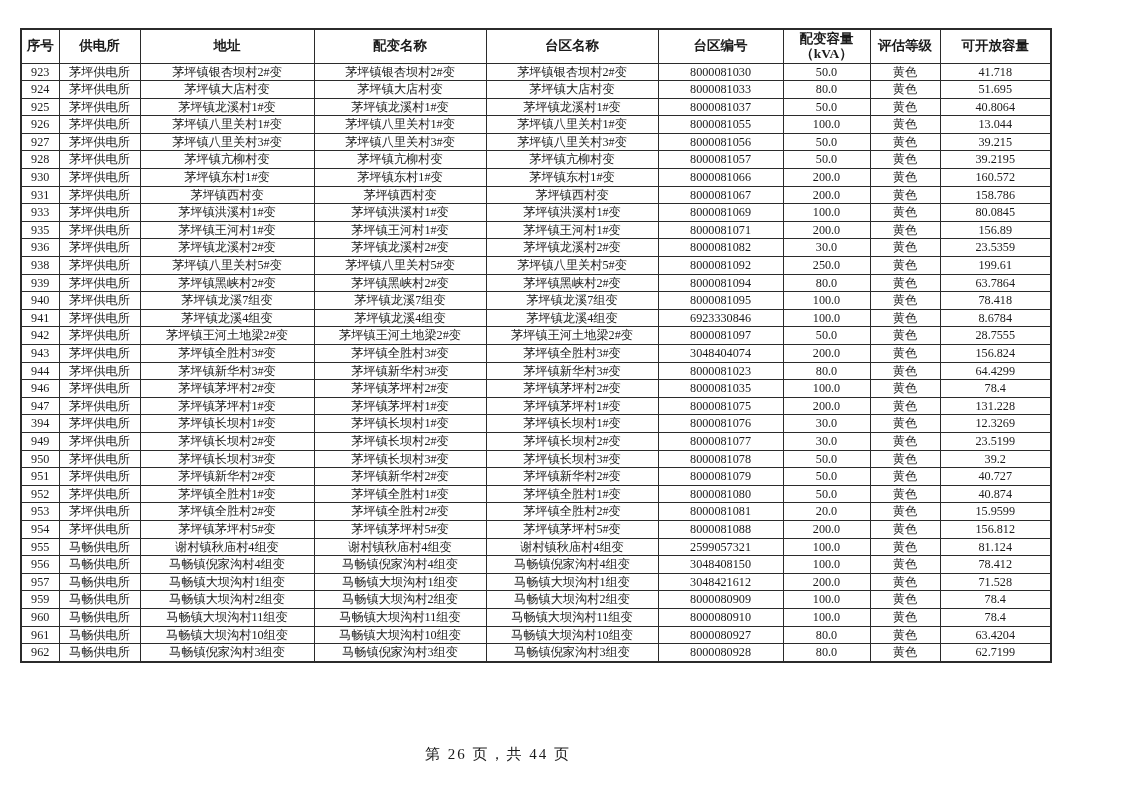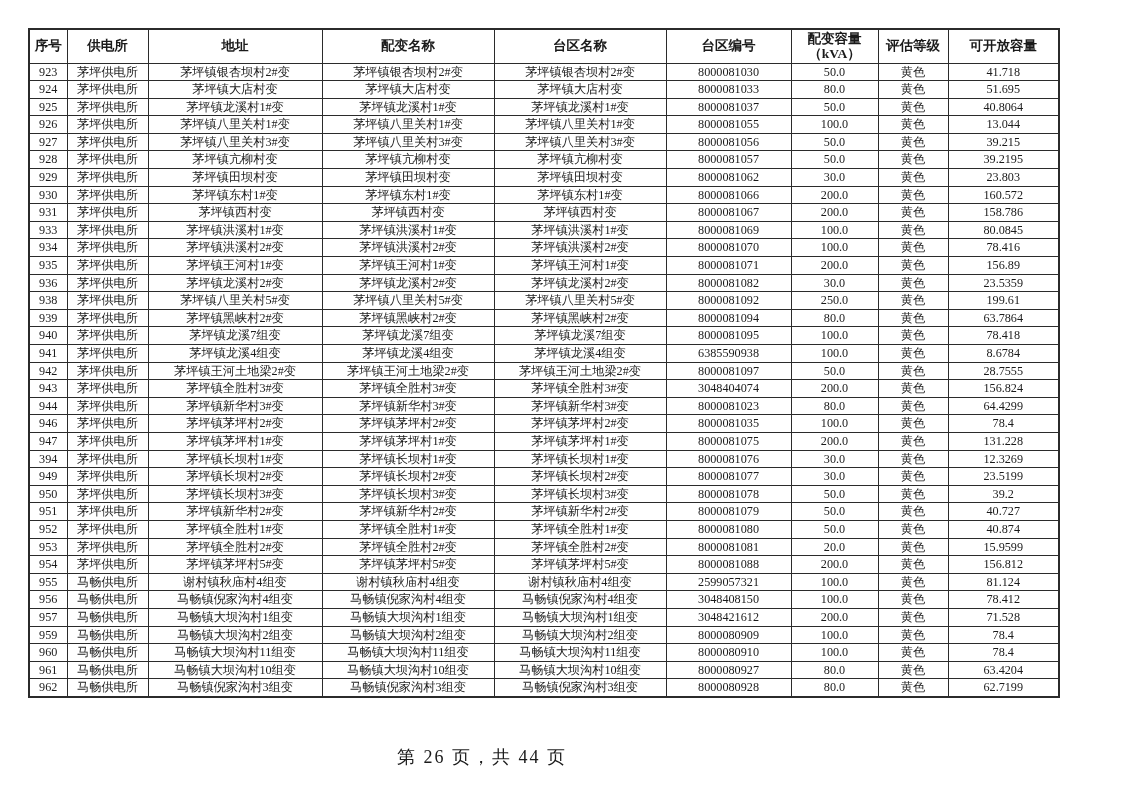--- a/index.html
+++ b/index.html
@@ -15,21 +15,21 @@
     color: var(--text);
     overflow: hidden;
   }
   .page {
     position: relative;
     width: 1122px; height: 793px;
     background: var(--bg);
   }
   table.cap-table {
     position: absolute;
-    left: 28px; top: 28px;
+    left: 20px; top: 28px;
     width: 1030px;
     border-collapse: collapse;
     table-layout: fixed;
     border: 2px solid var(--border);
   }
   .cap-table col.c0 { width: 38px; }
   .cap-table col.c1 { width: 81px; }
   .cap-table col.c2 { width: 174px; }
   .cap-table col.c3 { width: 172px; }
   .cap-table col.c4 { width: 172px; }
@@ -52,24 +52,24 @@
     line-height: 1.15;
   }
   .cap-table tbody td {
     height: 16.6px;
     font-size: 12.2px;
     line-height: 16.6px;
     font-weight: normal;
   }
   .footer {
     position: absolute;
-    left: 0; top: 745px;
+    left: 16px; top: 745px;
     width: 964px;
     text-align: center;
-    font-size: 18px;
+    font-size: 15px;
     letter-spacing: 2px;
   }
 </style>
 </head>
 <body>
 
 <div class="page">
   <table class="cap-table">
     <colgroup>
       <col class="c0">
@@ -157,31 +157,20 @@
           <td>茅坪供电所</td>
           <td>茅坪镇亢柳村变</td>
           <td>茅坪镇亢柳村变</td>
           <td>茅坪镇亢柳村变</td>
           <td>8000081057</td>
           <td>50.0</td>
           <td>黄色</td>
           <td>39.2195</td>
         </tr>
         <tr>
-          <td>929</td>
-          <td>茅坪供电所</td>
-          <td>茅坪镇田坝村变</td>
-          <td>茅坪镇田坝村变</td>
-          <td>茅坪镇田坝村变</td>
-          <td>8000081062</td>
-          <td>30.0</td>
-          <td>黄色</td>
-          <td>23.803</td>
-        </tr>
-        <tr>
           <td>930</td>
           <td>茅坪供电所</td>
           <td>茅坪镇东村1#变</td>
           <td>茅坪镇东村1#变</td>
           <td>茅坪镇东村1#变</td>
           <td>8000081066</td>
           <td>200.0</td>
           <td>黄色</td>
           <td>160.572</td>
         </tr>
@@ -199,31 +188,20 @@
         <tr>
           <td>933</td>
           <td>茅坪供电所</td>
           <td>茅坪镇洪溪村1#变</td>
           <td>茅坪镇洪溪村1#变</td>
           <td>茅坪镇洪溪村1#变</td>
           <td>8000081069</td>
           <td>100.0</td>
           <td>黄色</td>
           <td>80.0845</td>
-        </tr>
-        <tr>
-          <td>934</td>
-          <td>茅坪供电所</td>
-          <td>茅坪镇洪溪村2#变</td>
-          <td>茅坪镇洪溪村2#变</td>
-          <td>茅坪镇洪溪村2#变</td>
-          <td>8000081070</td>
-          <td>100.0</td>
-          <td>黄色</td>
-          <td>78.416</td>
         </tr>
         <tr>
           <td>935</td>
           <td>茅坪供电所</td>
           <td>茅坪镇王河村1#变</td>
           <td>茅坪镇王河村1#变</td>
           <td>茅坪镇王河村1#变</td>
           <td>8000081071</td>
           <td>200.0</td>
           <td>黄色</td>
@@ -272,21 +250,21 @@
           <td>100.0</td>
           <td>黄色</td>
           <td>78.418</td>
         </tr>
         <tr>
           <td>941</td>
           <td>茅坪供电所</td>
           <td>茅坪镇龙溪4组变</td>
           <td>茅坪镇龙溪4组变</td>
           <td>茅坪镇龙溪4组变</td>
-          <td>6385590938</td>
+          <td>6923330846</td>
           <td>100.0</td>
           <td>黄色</td>
           <td>8.6784</td>
         </tr>
         <tr>
           <td>942</td>
           <td>茅坪供电所</td>
           <td>茅坪镇王河土地梁2#变</td>
           <td>茅坪镇王河土地梁2#变</td>
           <td>茅坪镇王河土地梁2#变</td>

